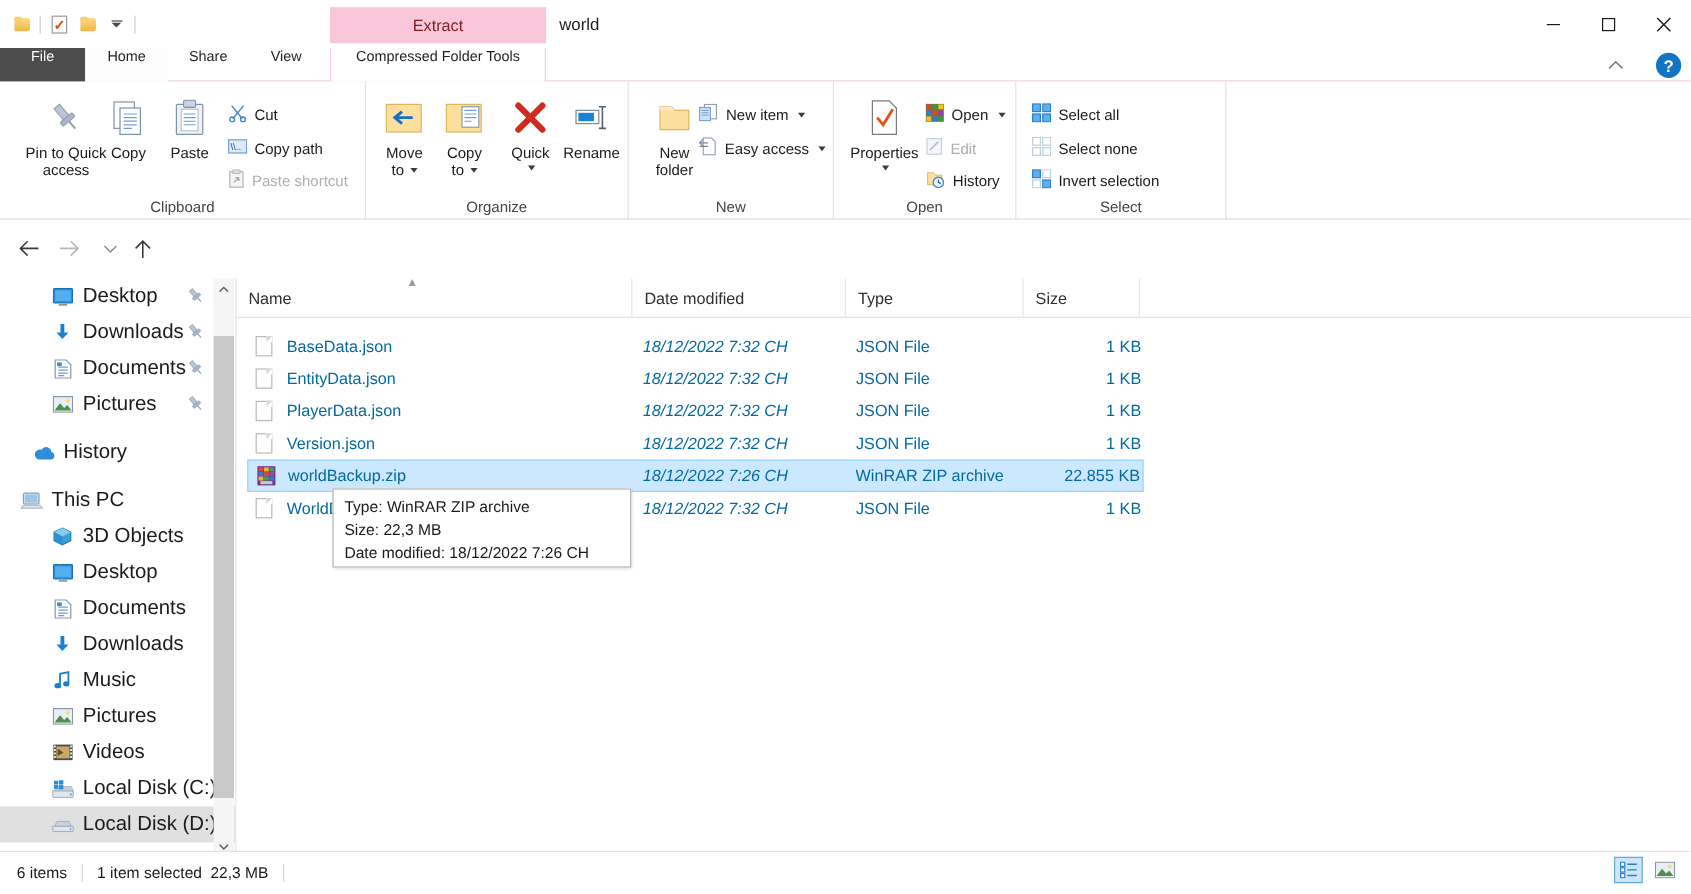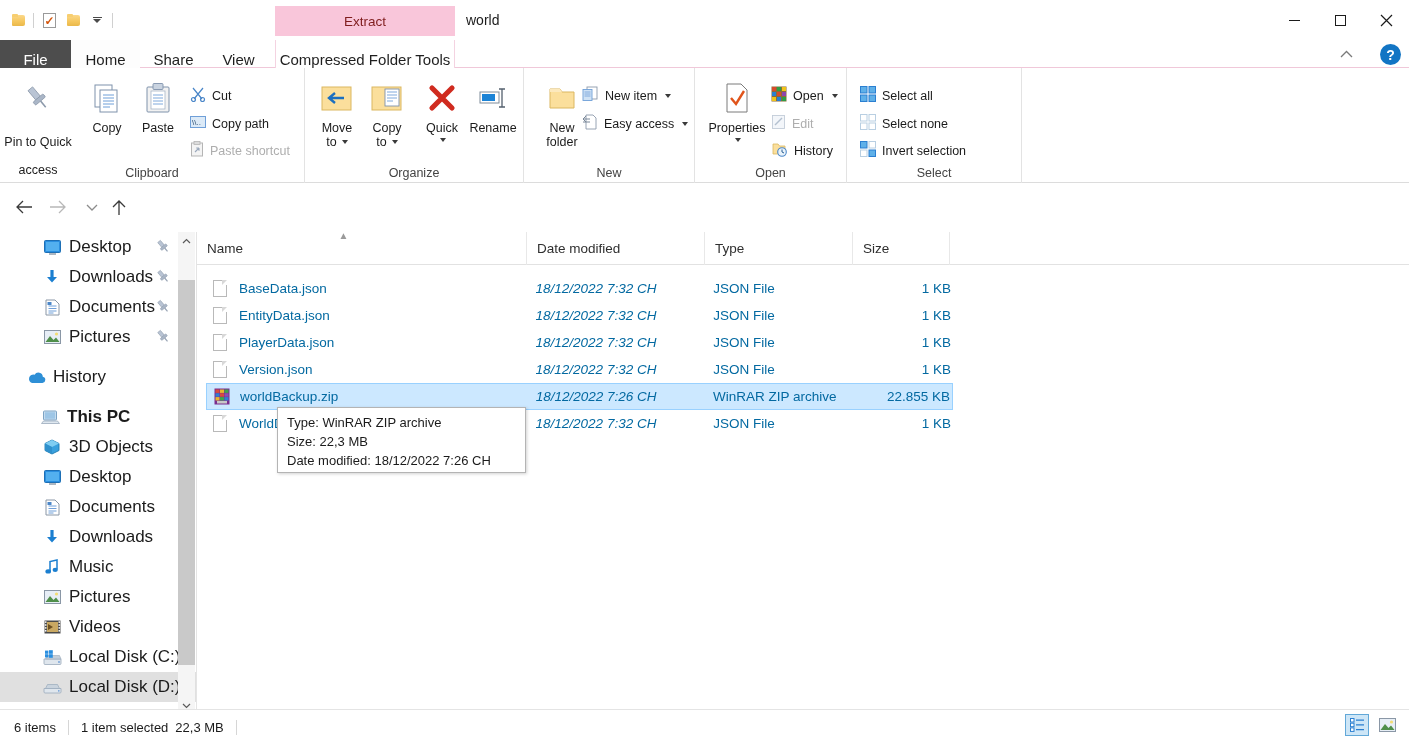--- a/index.html
+++ b/index.html
@@ -92,22 +92,22 @@
 
   
   .tabstrip {
     position: absolute; left: 0; top: 40px;
     width: 1409px; height: 28px;
     background: #ffffff;
     border-bottom: 1px solid #f0c8d9;
   }
   .tab {
     position: absolute; top: 0; height: 28px;
-    display: flex; align-items: flex-end; justify-content: center;
-    font-size: 15px; color: #1f1f1f; cursor: default;
+    display: flex; align-items: flex-start; justify-content: center;
+    font-size: 12px; color: #1f1f1f; cursor: default;
   }
   .tab-file {
     left: 0; width: 71px;
     background: #4d4d4d; color: #ffffff;
   }
   .tab-home { left: 71px; width: 69px; background:#fdfdfd; }
   .tab-share { left: 140px; width: 67px; }
   .tab-view { left: 207px; width: 63px; }
   .tab-cft {
     left: 275px; width: 180px;
@@ -397,21 +397,21 @@
       <path d="M1 7 L6.5 1.5 L12 7" stroke="#7a7a7a" stroke-width="1.3" fill="none"></path>
     </svg>
   </div>
   <div class="help-btn">
     <span>?</span>
   </div>
 
   <div class="ribbon">
 
     <div class="rgroup" style="left:0; width:305px;">
-      <div class="bigbtn" style="left:2px; top:10px; width:72px;gap:14px;">
+      <div class="bigbtn" style="left:19px; top:10px; width:72px;">
         <span class="glyph">
           <svg width="30" height="30" viewBox="0 0 30 30">
             <g transform="rotate(-40 15 15)">
               <rect x="12" y="3" width="6" height="12" fill="#b9c4d4" stroke="#8d9aab" stroke-width="0.8"></rect>
               <rect x="8.5" y="15" width="13" height="4" rx="1" fill="#aab6c7" stroke="#8d9aab" stroke-width="0.8"></rect>
               <path d="M15 19 L15 27" stroke="#8d9aab" stroke-width="1.6"></path>
             </g>
           </svg>
         </span>
         <span class="lbl">Pin to Quick</span>
@@ -805,21 +805,21 @@
           </svg></span>
       </div>
       <div class="nav-item" style="padding-left: 26px; margin-top: 10px;">
         <span class="nav-ico">
           <svg width="19" height="13" viewBox="0 0 19 13">
             <path d="M5 12 h10.5 a3.2 3.2 0 0 0 0.3 -6.3 a4.4 4.4 0 0 0 -8.2 -1.9 A3.6 3.6 0 0 0 5 12 Z" fill="#2e8fd6"></path>
           </svg>
         </span>
         <span>History</span>
       </div>
-      <div class="nav-item" style="padding-left: 40px; margin-top: 10px; font-weight: bold;">
+      <div class="nav-item" style="padding-left: 16px; margin-top: 10px;">
         <span class="nav-ico">
           <svg width="19" height="15" viewBox="0 0 19 15">
             <rect x="2.5" y="1" width="13" height="9" rx="1" fill="#cfe2f2" stroke="#7da3c4" stroke-width="1"></rect>
             <rect x="3.8" y="2.2" width="10.4" height="6.6" fill="#9ec6e6"></rect>
             <path d="M0.5 13.5 h18 l-2 -2.5 h-14 Z" fill="#dfe8f0" stroke="#9aaabb" stroke-width="0.8"></path>
           </svg>
         </span>
         <span>This PC</span>
       </div>
       <div class="nav-item" style="padding-left: 42px;">

